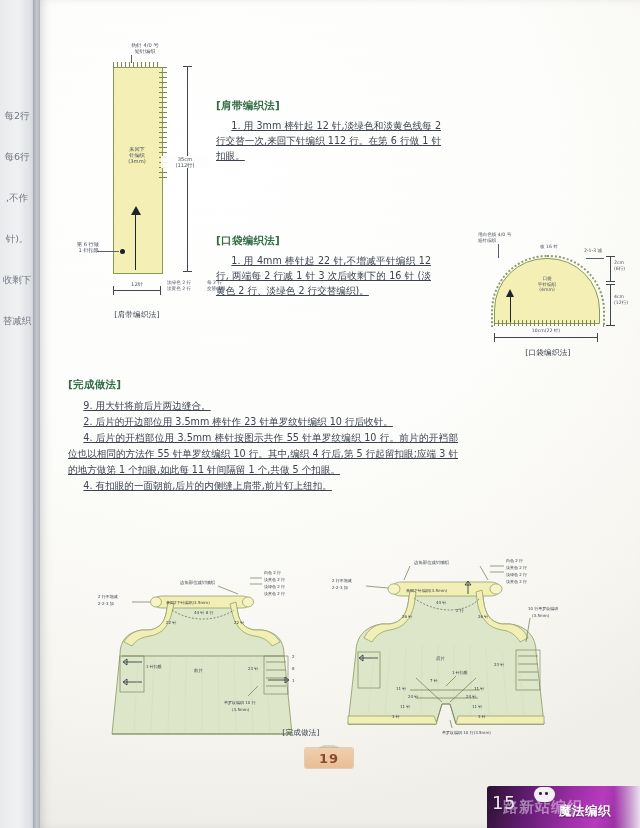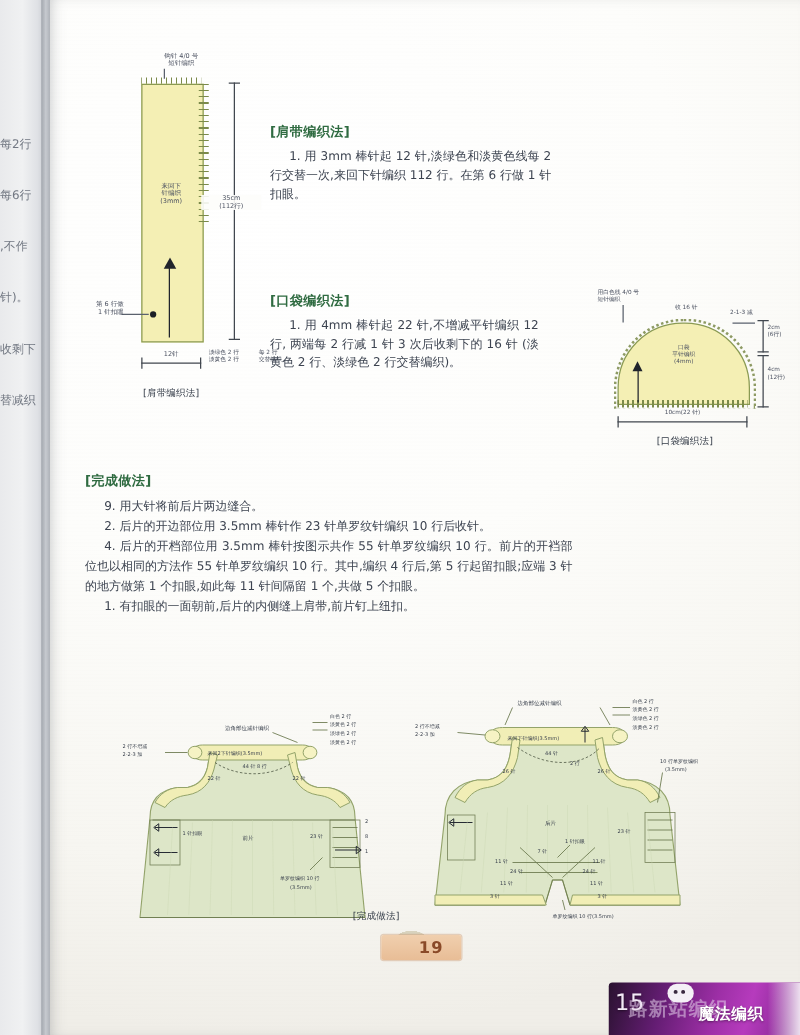--- a/index.html
+++ b/index.html
@@ -27,31 +27,31 @@
   }
   .sheetnoise{
     position:absolute;inset:0;pointer-events:none;
     background:repeating-linear-gradient(0deg,rgba(0,0,0,.012) 0 1px,rgba(0,0,0,0) 1px 3px);
     opacity:.5;
   }
   
   #bleed{
     position:absolute;left:0;top:95px;width:34px;height:300px;
     color:#5d6470;font-size:9.5px;line-height:41px;
-    text-align:left;padding-right:2px;opacity:.85;
+    text-align:center;padding-right:2px;opacity:.85;
     font-family:"DejaVu Sans",sans-serif;
   }
   #bleed div{white-space:nowrap;}
 
   
   .hdr{
     color:#2f6b41;font-size:10.5px;font-weight:bold;letter-spacing:.3px;
   }
   .body-text{
-    color:#3c4350;font-size:9.6px;line-height:15.2px;text-align:justify;
+    color:#3c4350;font-size:9.6px;line-height:15.2px;text-align:justify;text-decoration:underline;
   }
   .body-text p{margin:0;}
   .indent{text-indent:1.6em;}
   .tiny{font-size:5.2px;color:#4b5160;line-height:6.2px;}
   .tiny2{font-size:4.6px;color:#4b5160;line-height:5.6px;}
   .cap{font-size:7.6px;color:#333b47;letter-spacing:.2px;}
 
   
   #strap-fig{position:absolute;left:75px;top:42px;width:130px;height:290px;}
   #strap-rect{
@@ -125,21 +125,20 @@
 
   
   #pagenum{
     position:absolute;left:305px;top:748px;width:48px;height:20px;
     background:linear-gradient(180deg,#f0cfae,#e8bd96);
     border-radius:2px;
     color:#8a4a28;font-size:13px;font-weight:bold;
     display:flex;align-items:center;justify-content:center;
     letter-spacing:1px;
     box-shadow:0 0 0 1px rgba(200,150,110,.4);
-    padding-left:16px;
   }
   #pageleaf{
     position:absolute;left:308px;top:740px;width:42px;height:11px;
     background:radial-gradient(ellipse at 50% 100%,#cfc8ae 0%,#cfc8ae 40%,transparent 41%);
     opacity:.75;
   }
   
   #watermark{
     position:absolute;left:487px;top:786px;width:153px;height:42px;
     background:linear-gradient(105deg,#2a1230 0%,#641d73 28%,#9d2fa6 55%,#b63bbd 72%,#7a2388 100%);
@@ -270,21 +269,21 @@
 
     <div style="position:absolute;left:14px;top:112px;width:104px;text-align:center;" class="cap">[口袋编织法]</div>
   </div>
 
   <div style="position:absolute;left:68px;top:378px;width:390px;">
     <div class="hdr">[完成做法]</div>
     <div class="body-text" style="margin-top:6px;line-height:16px;">
       <p class="indent">9. 用大针将前后片两边缝合。</p>
       <p class="indent">2. 后片的开边部位用 3.5mm 棒针作 23 针单罗纹针编织 10 行后收针。</p>
       <p class="indent">4. 后片的开档部位用 3.5mm 棒针按图示共作 55 针单罗纹编织 10 行。前片的开裆部位也以相同的方法作 55 针单罗纹编织 10 行。其中,编织 4 行后,第 5 行起留扣眼;应端 3 针的地方做第 1 个扣眼,如此每 11 针间隔留 1 个,共做 5 个扣眼。</p>
-      <p class="indent">1. 有扣眼的一面朝前,后片的内侧缝上肩带,前片钉上纽扣。</p>
+      <p class="indent">4. 有扣眼的一面朝前,后片的内侧缝上肩带,前片钉上纽扣。</p>
     </div>
   </div>
 
   <div class="garment" style="left:98px;top:562px;width:215px;height:175px;">
     <svg width="215" height="175" viewBox="0 0 215 175">
       <path class="gfill" d="M14,172 L22,92 C22,78 30,70 44,68 L52,68 C62,66 66,60 68,52
                L70,40 L138,40 L140,52 C142,60 146,66 156,68 L164,68
                C178,70 186,78 186,92 L194,172 Z"></path>
       <path class="gband" d="M64,34 L144,34 C150,34 152,37 152,40 C152,43 150,46 144,46
                L64,46 C58,46 56,43 56,40 C56,37 58,34 64,34 Z"></path>

